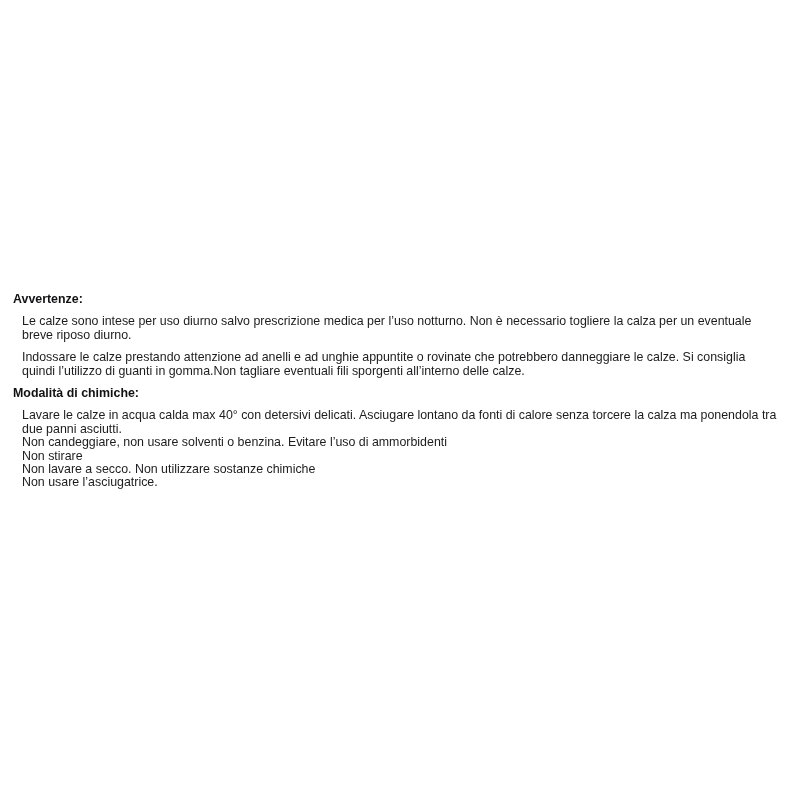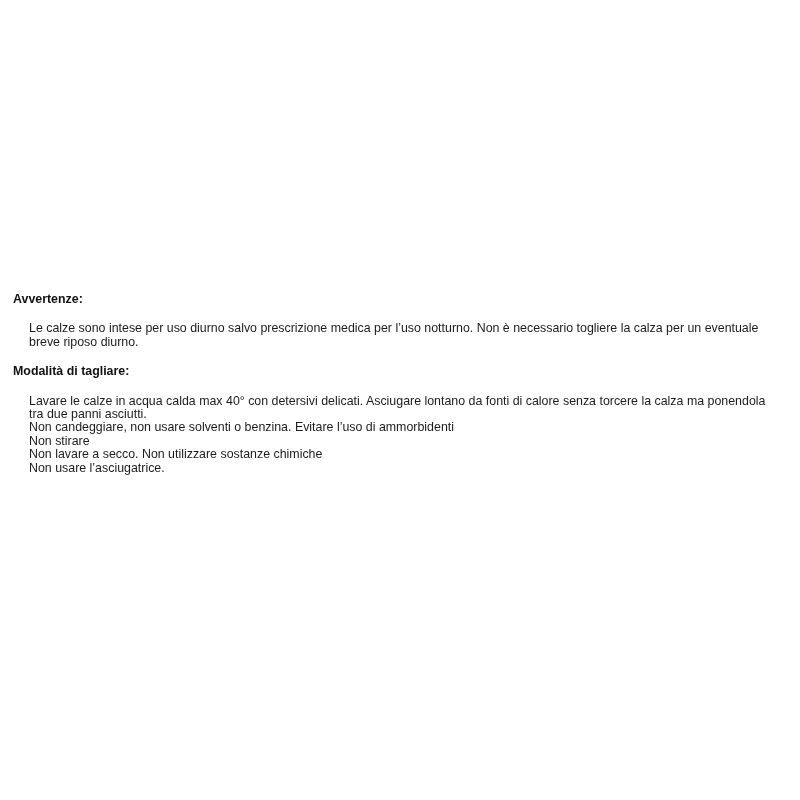--- a/index.html
+++ b/index.html
@@ -29,40 +29,41 @@
       line-height: 13.4px;
     }
     .section-heading {
       font-size: 12.4px;
       line-height: 13.4px;
       font-weight: 700;
       margin: 8px 0;
       color: #111113;
     }
     .section-body {
-      margin: 16px;
+      margin: 9px;
       white-space: pre-line;
     }
   </style>
 </head>
 <body>
 
 <div class="page">
   <div class="doc">
 
     <section>
       <h2 class="section-heading">Avvertenze:</h2>
       <p class="section-body">Le calze sono intese per uso diurno salvo prescrizione medica per l’uso notturno. Non è necessario togliere la calza per un eventuale breve riposo diurno.</p>
     </section>
 
     <section>
+      <p class="section-body">Indossare le calze prestando attenzione ad anelli e ad unghie appuntite o rovinate che potrebbero danneggiare le calze. Si consiglia quindi l’utilizzo di guanti in gomma.Non tagliare eventuali fili sporgenti all’interno delle calze.</p>
     </section>
 
     <section>
-      <h2 class="section-heading">Modalità di tagliare:</h2>
+      <h2 class="section-heading">Modalità di chimiche:</h2>
       <p class="section-body">Lavare le calze in acqua calda max 40° con detersivi delicati. Asciugare lontano da fonti di calore senza torcere la calza ma ponendola tra due panni asciutti.
 Non candeggiare, non usare solventi o benzina. Evitare l’uso di ammorbidenti
 Non stirare
 Non lavare a secco. Non utilizzare sostanze chimiche
 Non usare l’asciugatrice.</p>
     </section>
 
   </div>
 </div>
 

